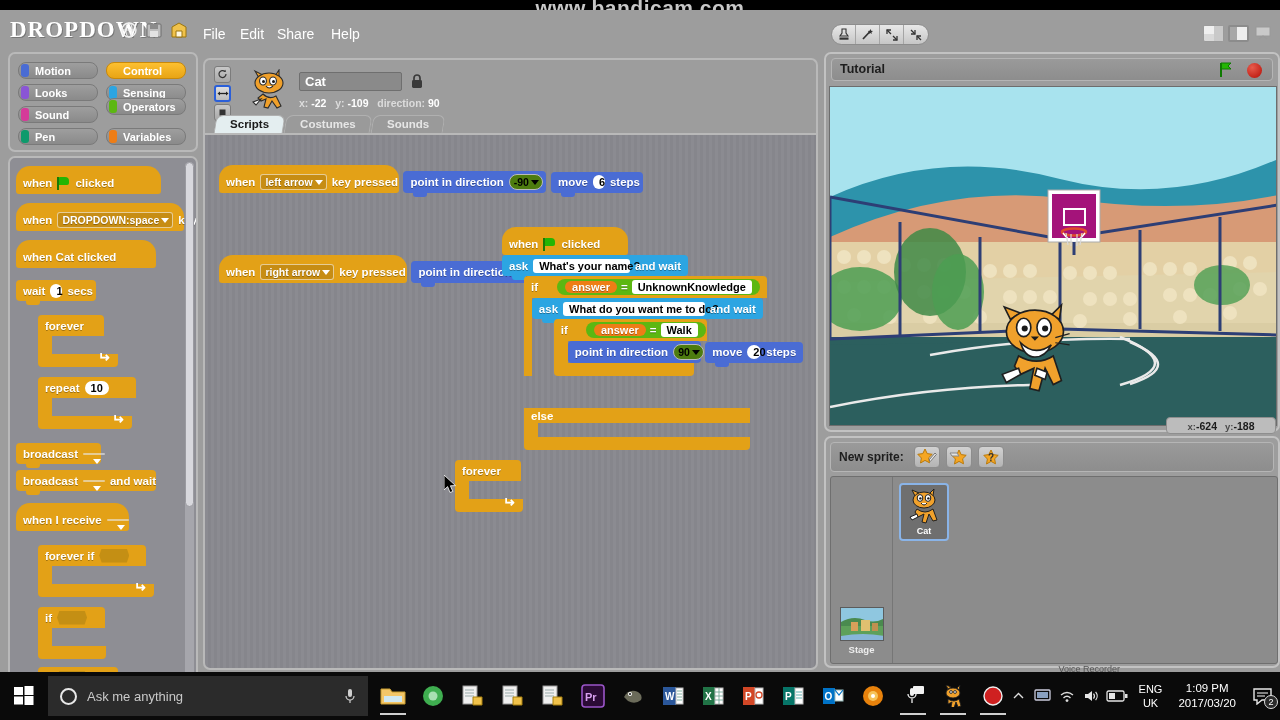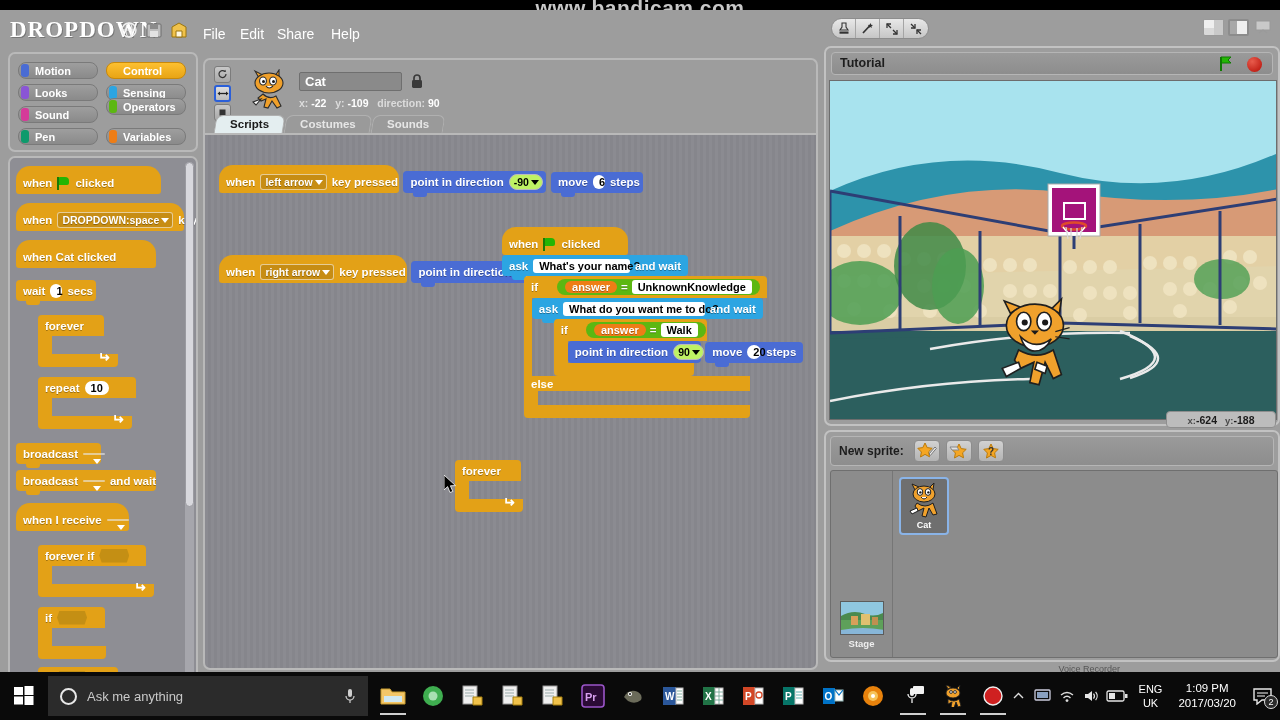--- a/index.html
+++ b/index.html
@@ -120,21 +120,21 @@
     background: rgba(0,0,0,.12); border: 1px solid rgba(255,255,255,.55);
     border-radius: 3px; color: #fff; padding: 0 13px 0 4px; font-size: 10.5px;
     position: relative; line-height: 14px; display: inline-block;
   }
   .dropdown::after {
     content: ""; position: absolute; right: 3px; top: 5px;
     border-left: 4px solid transparent; border-right: 4px solid transparent;
     border-top: 5px solid #fff;
   }
   .dropdown.white {
-    background: #bef264; color: #000; border-color: #bbb; border-radius: 9px;
+    background: #4d7c0f; color: #000; border-color: #bbb; border-radius: 9px;
     text-shadow: none; font-weight: bold;
   }
   .dropdown.white::after { border-top-color: #000; }
   .dropdown.empty { padding: 0 13px 0 4px; min-width: 22px; }
   .hexfield {
     display: inline-block; min-width: 30px; height: 14px;
     background: rgba(190,140,20,.85);
     clip-path: polygon(8% 0,92% 0,100% 50%,92% 100%,8% 100%,0 50%);
   }
   .flag-ic {
@@ -163,21 +163,21 @@
   .c-left { width: 14px; background: #e3a117; min-height: 18px; }
   .c-slot { min-width: 30px; }
   .c-bottom {
     height: 13px; border-radius: 0 0 4px 4px; background: #e3a117;
     position: relative; display: flex; align-items: center; justify-content: flex-end;
     padding-right: 8px;
   }
   .c-mid {
     height: 15px; background: #e3a117; border-radius: 0;
     display: flex; align-items: center; padding-left: 7px;
-    color: #fff; font-size: 11.5px; font-weight: bold;
+    color: #fff; font-size: 11.5px; font-weight: bold; margin-top: 32px;
   }
 
   
   .center {
     position: absolute; left: 203px; top: 48px; width: 615px; height: 612px;
   }
   .sprite-header {
     position: relative; width: 615px; height: 75px;
     background: #9d9d9d; border: 2px solid #b9b9b9; border-radius: 7px 7px 0 0;
     border-bottom: none;
@@ -222,21 +222,21 @@
 
   .script-area {
     position: absolute; left: 0; top: 75px; width: 615px; height: 537px;
     background: repeating-linear-gradient(
       to right, #8b8b91 0 3px, #86868c 3px 6px);
     border: 2px solid #b9b9b9; border-radius: 0 0 7px 7px;
     overflow: hidden;
   }
 
   
-  .right-col { position: absolute; left: 822px; top: 4px; width: 458px; height: 650px; text-decoration: underline; }
+  .right-col { position: absolute; left: 822px; top: 10px; width: 458px; height: 650px; text-decoration: underline; }
   .toolbar-row { position: relative; height: 30px; }
   .tool-group {
     position: absolute; left: 9px; top: 4px; height: 21px;
     display: flex; background: linear-gradient(#e8e8e8,#c6c6c6);
     border: 1px solid #8d8d8d; border-radius: 11px; overflow: hidden;
   }
   .tool-btn {
     width: 24px; height: 19px; display: flex; align-items: center; justify-content: center;
     border-right: 1px solid #a5a5a5; cursor: pointer; font-size: 12px; color: #333;
   }

